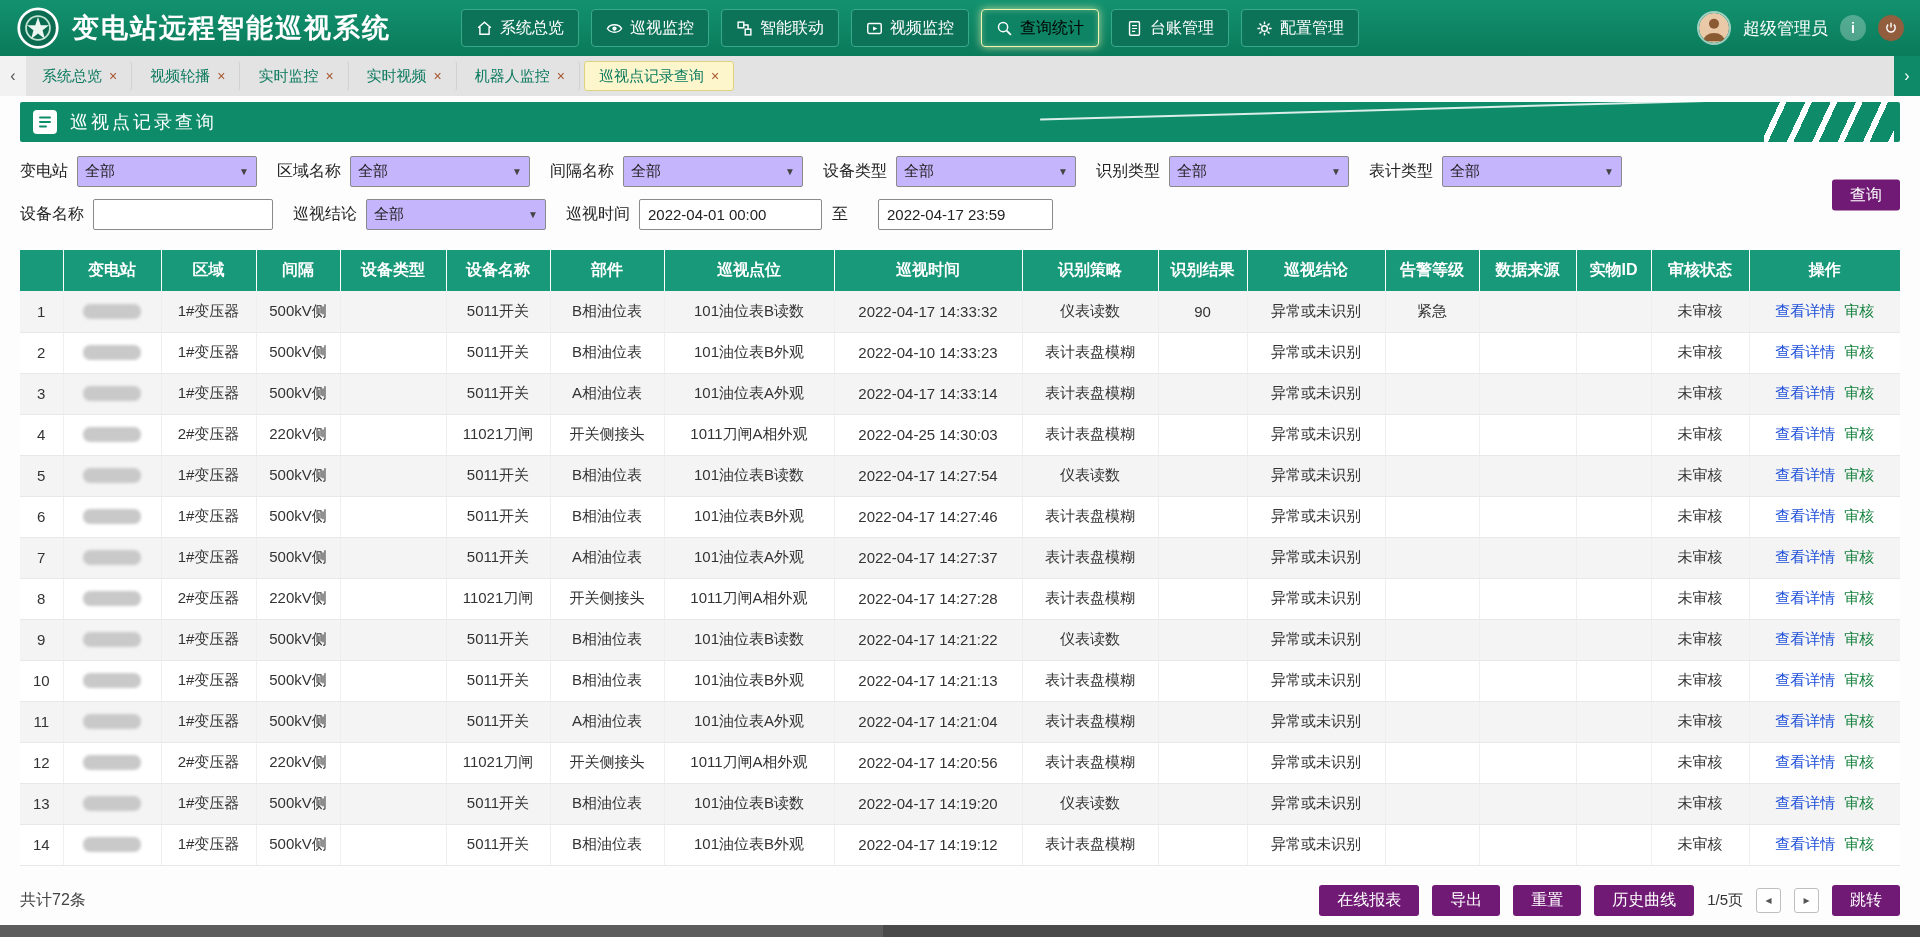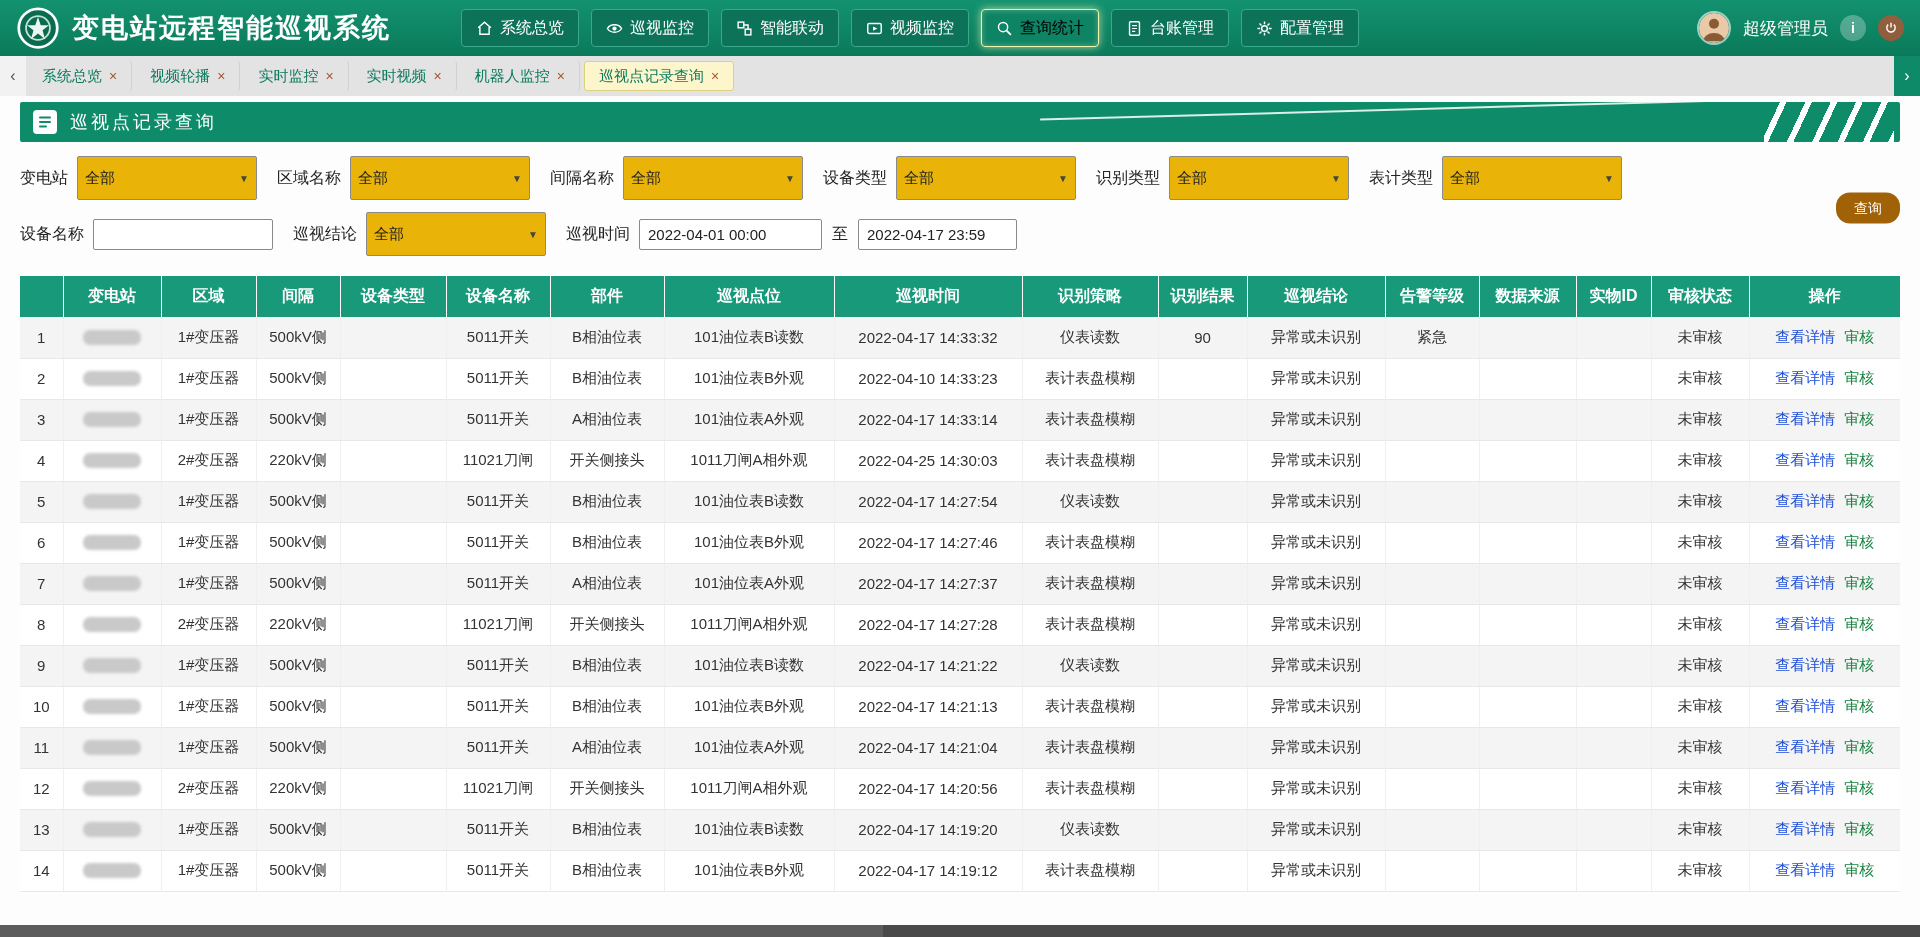--- a/index.html
+++ b/index.html
@@ -50,30 +50,30 @@
   .deco { position:absolute; right:0; top:0; bottom:0; width:860px; pointer-events:none; }
   .deco::before { content:""; position:absolute; left:0; top:6px; width:760px; height:2px;
     background:rgba(255,255,255,.85); transform:rotate(-1.6deg); }
   .deco::after { content:""; position:absolute; right:6px; top:-6px; bottom:-6px; width:130px;
     background:repeating-linear-gradient(115deg, transparent 0 17px, #fff 17px 23px); }
 
   .filters { padding:14px 20px 6px; position:relative; background:#fdfdfd; }
   .frow { display:flex; align-items:center; margin-bottom:12px; }
   .fgroup { display:flex; align-items:center; margin-right:20px; }
   .fgroup label { font-size:16px; color:#222; margin-right:9px; white-space:nowrap; }
-  .select { width:180px; height:44px; border:1px solid #8a8a8a; border-radius:2px; background:#eab308;
+  .select { width:180px; height:31px; border:1px solid #8a8a8a; border-radius:2px; background:#c4b5fd;
     display:flex; align-items:center; justify-content:space-between; padding:0 7px; font-size:15px;
     color:#222; cursor:pointer; }
   .select .caret { font-size:10px; color:#444; }
   .tinput { height:31px; border:1px solid #8a8a8a; border-radius:2px; padding:0 8px; font-size:15px;
     color:#222; font-family:inherit; background:#fff; }
-  .w180 { width:180px; } .w160 { width:183px; } .w175 { width:159px; }
+  .w180 { width:180px; } .w160 { width:183px; } .w175 { width:175px;margin-left:20px; }
   .to-sep { font-size:16px; color:#222; margin:0 10px; }
-  .btn-green { height:31px; padding:0 18px; background:#a16207; color:#fff; border:none;
-    border-radius:14px; font-size:14px; cursor:pointer; white-space:nowrap; }
+  .btn-green { height:31px; padding:0 18px; background:#701a75; color:#fff; border:none;
+    border-radius:3px; font-size:16px; cursor:pointer; white-space:nowrap; }
   .query-btn { position:absolute; right:20px; top:50%; transform:translateY(-50%); }
 
   
   .tblwrap { margin:2px 20px 0; flex:1; overflow:hidden; }
   table { border-collapse:collapse; table-layout:fixed; width:100%; }
   thead th { background:#18997a; color:#fff; font-weight:bold; font-size:16px; height:41px;
     border-right:1px solid rgba(255,255,255,.35); white-space:nowrap; overflow:hidden; }
   thead th:last-child { border-right:none; }
   tbody td { height:41px; text-align:center; font-size:15px; color:#333;
     border-bottom:1px solid #e8e8e8; border-right:1px solid #efefef;
@@ -642,19 +642,32 @@
               <td></td>
               <td></td>
               <td></td>
               <td>未审核</td>
               <td><a class="lnk lnk-detail">查看详情</a><a class="lnk lnk-audit">审核</a></td>
             </tr>
           </tbody>
       </table>
     </div>
 
+    <div class="tfooter">
+      <span>共计72条</span>
+      <div class="fbtns">
+        <button class="btn-green">在线报表</button>
+        <button class="btn-green">导出</button>
+        <button class="btn-green">重置</button>
+        <button class="btn-green">历史曲线</button>
+        <span class="pageind">1/5页</span>
+        <button class="pg">◂</button>
+        <button class="pg">▸</button>
+        <button class="btn-green">跳转</button>
+      </div>
+    </div>
 
   </main>
 
   <div class="hscrollbar">
       <div class="hthumb"></div>
     </div>
 </div>
 
 </body></html>

